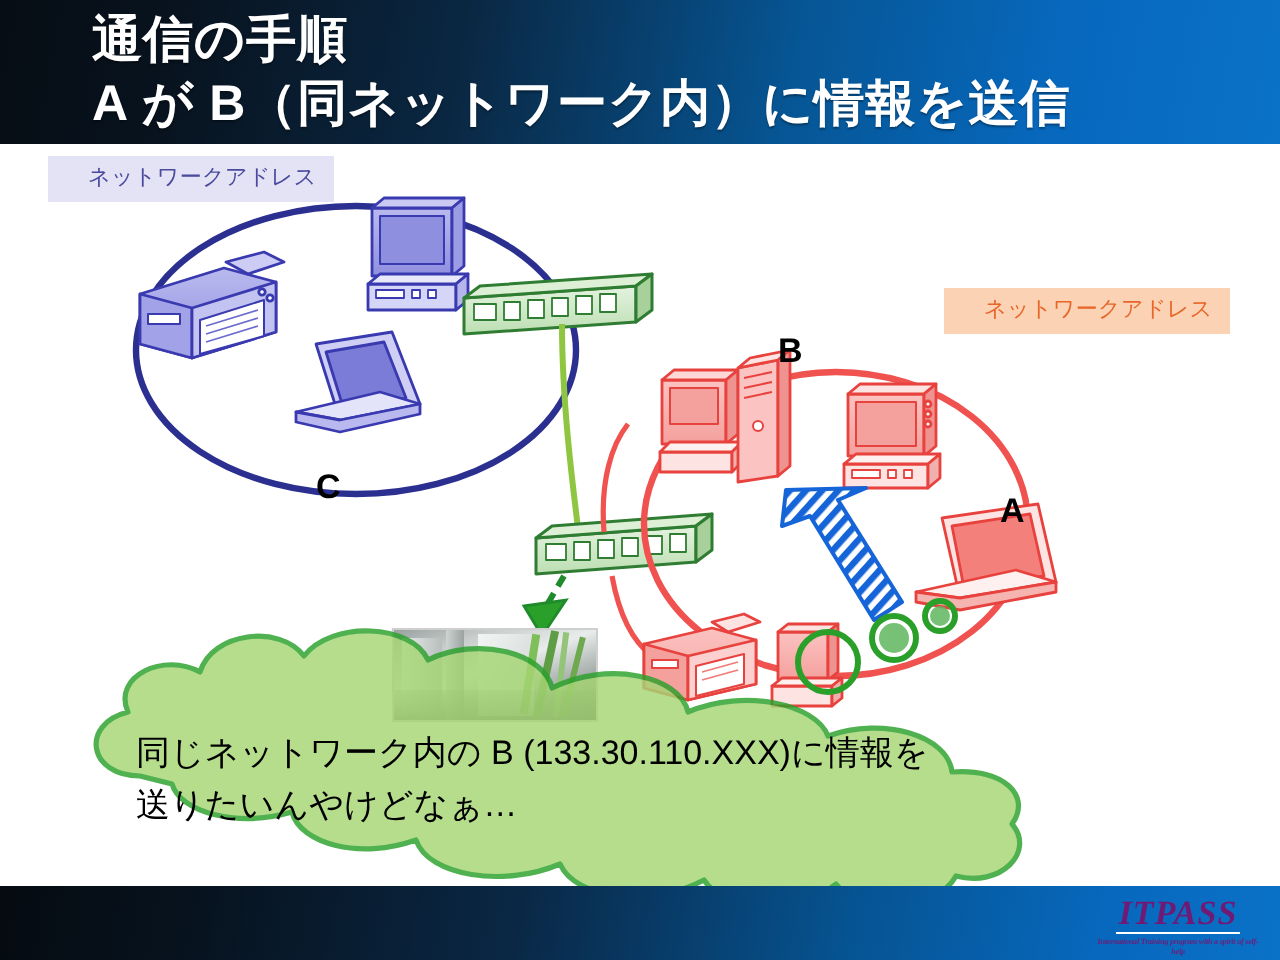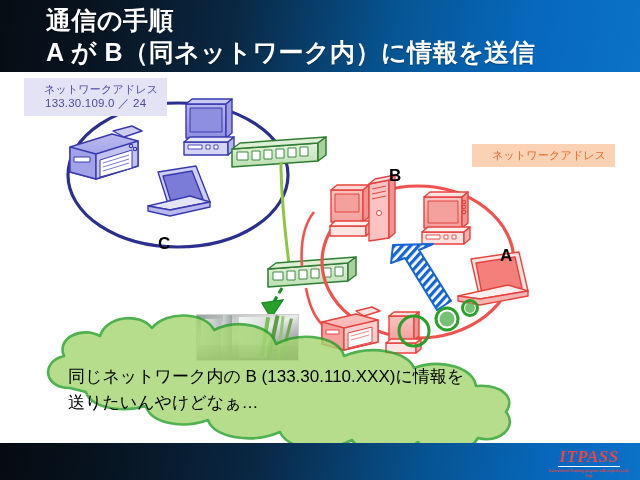--- a/index.html
+++ b/index.html
@@ -21,21 +21,21 @@
     white-space:pre-line;
   }
 
   
   #footer-bar{
     position:absolute;left:0;top:443px;width:640px;height:37px;
     background:linear-gradient(100deg,#050b11 0%,#07131f 16%,#0a2744 40%,#065391 66%,#0768bd 86%,#0a72c8 100%);
   }
   #logo{
     position:absolute;right:8px;top:448px;width:86px;height:28px;
-    text-align:center;color:#ef4444;
+    text-align:center;color:#701a75;
   }
   #logo .logo-main{
     font-family:"Liberation Serif","DejaVu Serif",serif;
     font-style:italic;font-weight:bold;font-size:17px;line-height:17px;
     letter-spacing:.5px;border-bottom:1.5px solid #fff;display:inline-block;padding:0 1px 1px 1px;
   }
   #logo .logo-sub{
     display:block;font-family:"Liberation Serif","DejaVu Serif",serif;
     font-style:italic;font-weight:bold;font-size:4px;line-height:5px;margin-top:1px;
     letter-spacing:-.1px;opacity:.95;
@@ -296,21 +296,20 @@
                C252 444 214 438 208 420
                C180 430 150 422 146 406
                C118 414 90 406 86 392 Z" fill="#a5d673" stroke="#2aa02a" stroke-width="2.6" stroke-linejoin="round"></path>
     </g>
   </svg>
   <div id="cloud-text">同じネットワーク内の B (133.30.110.XXX)に情報を
 送りたいんやけどなぁ…</div>
 
   <div class="addr-box" id="addr-left">
     <div class="addr-title">ネットワークアドレス</div>
-    <div class="addr-value">133.30.109.0 ／ 24</div>
   </div>
   <div class="addr-box" id="addr-right">
     <div class="addr-title">ネットワークアドレス</div>
   </div>
 
   <div class="node-letter" id="label-c">C</div>
   <div class="node-letter" id="label-b">B</div>
   <div class="node-letter" id="label-a">A</div>
 
   <div id="footer-bar"></div>

